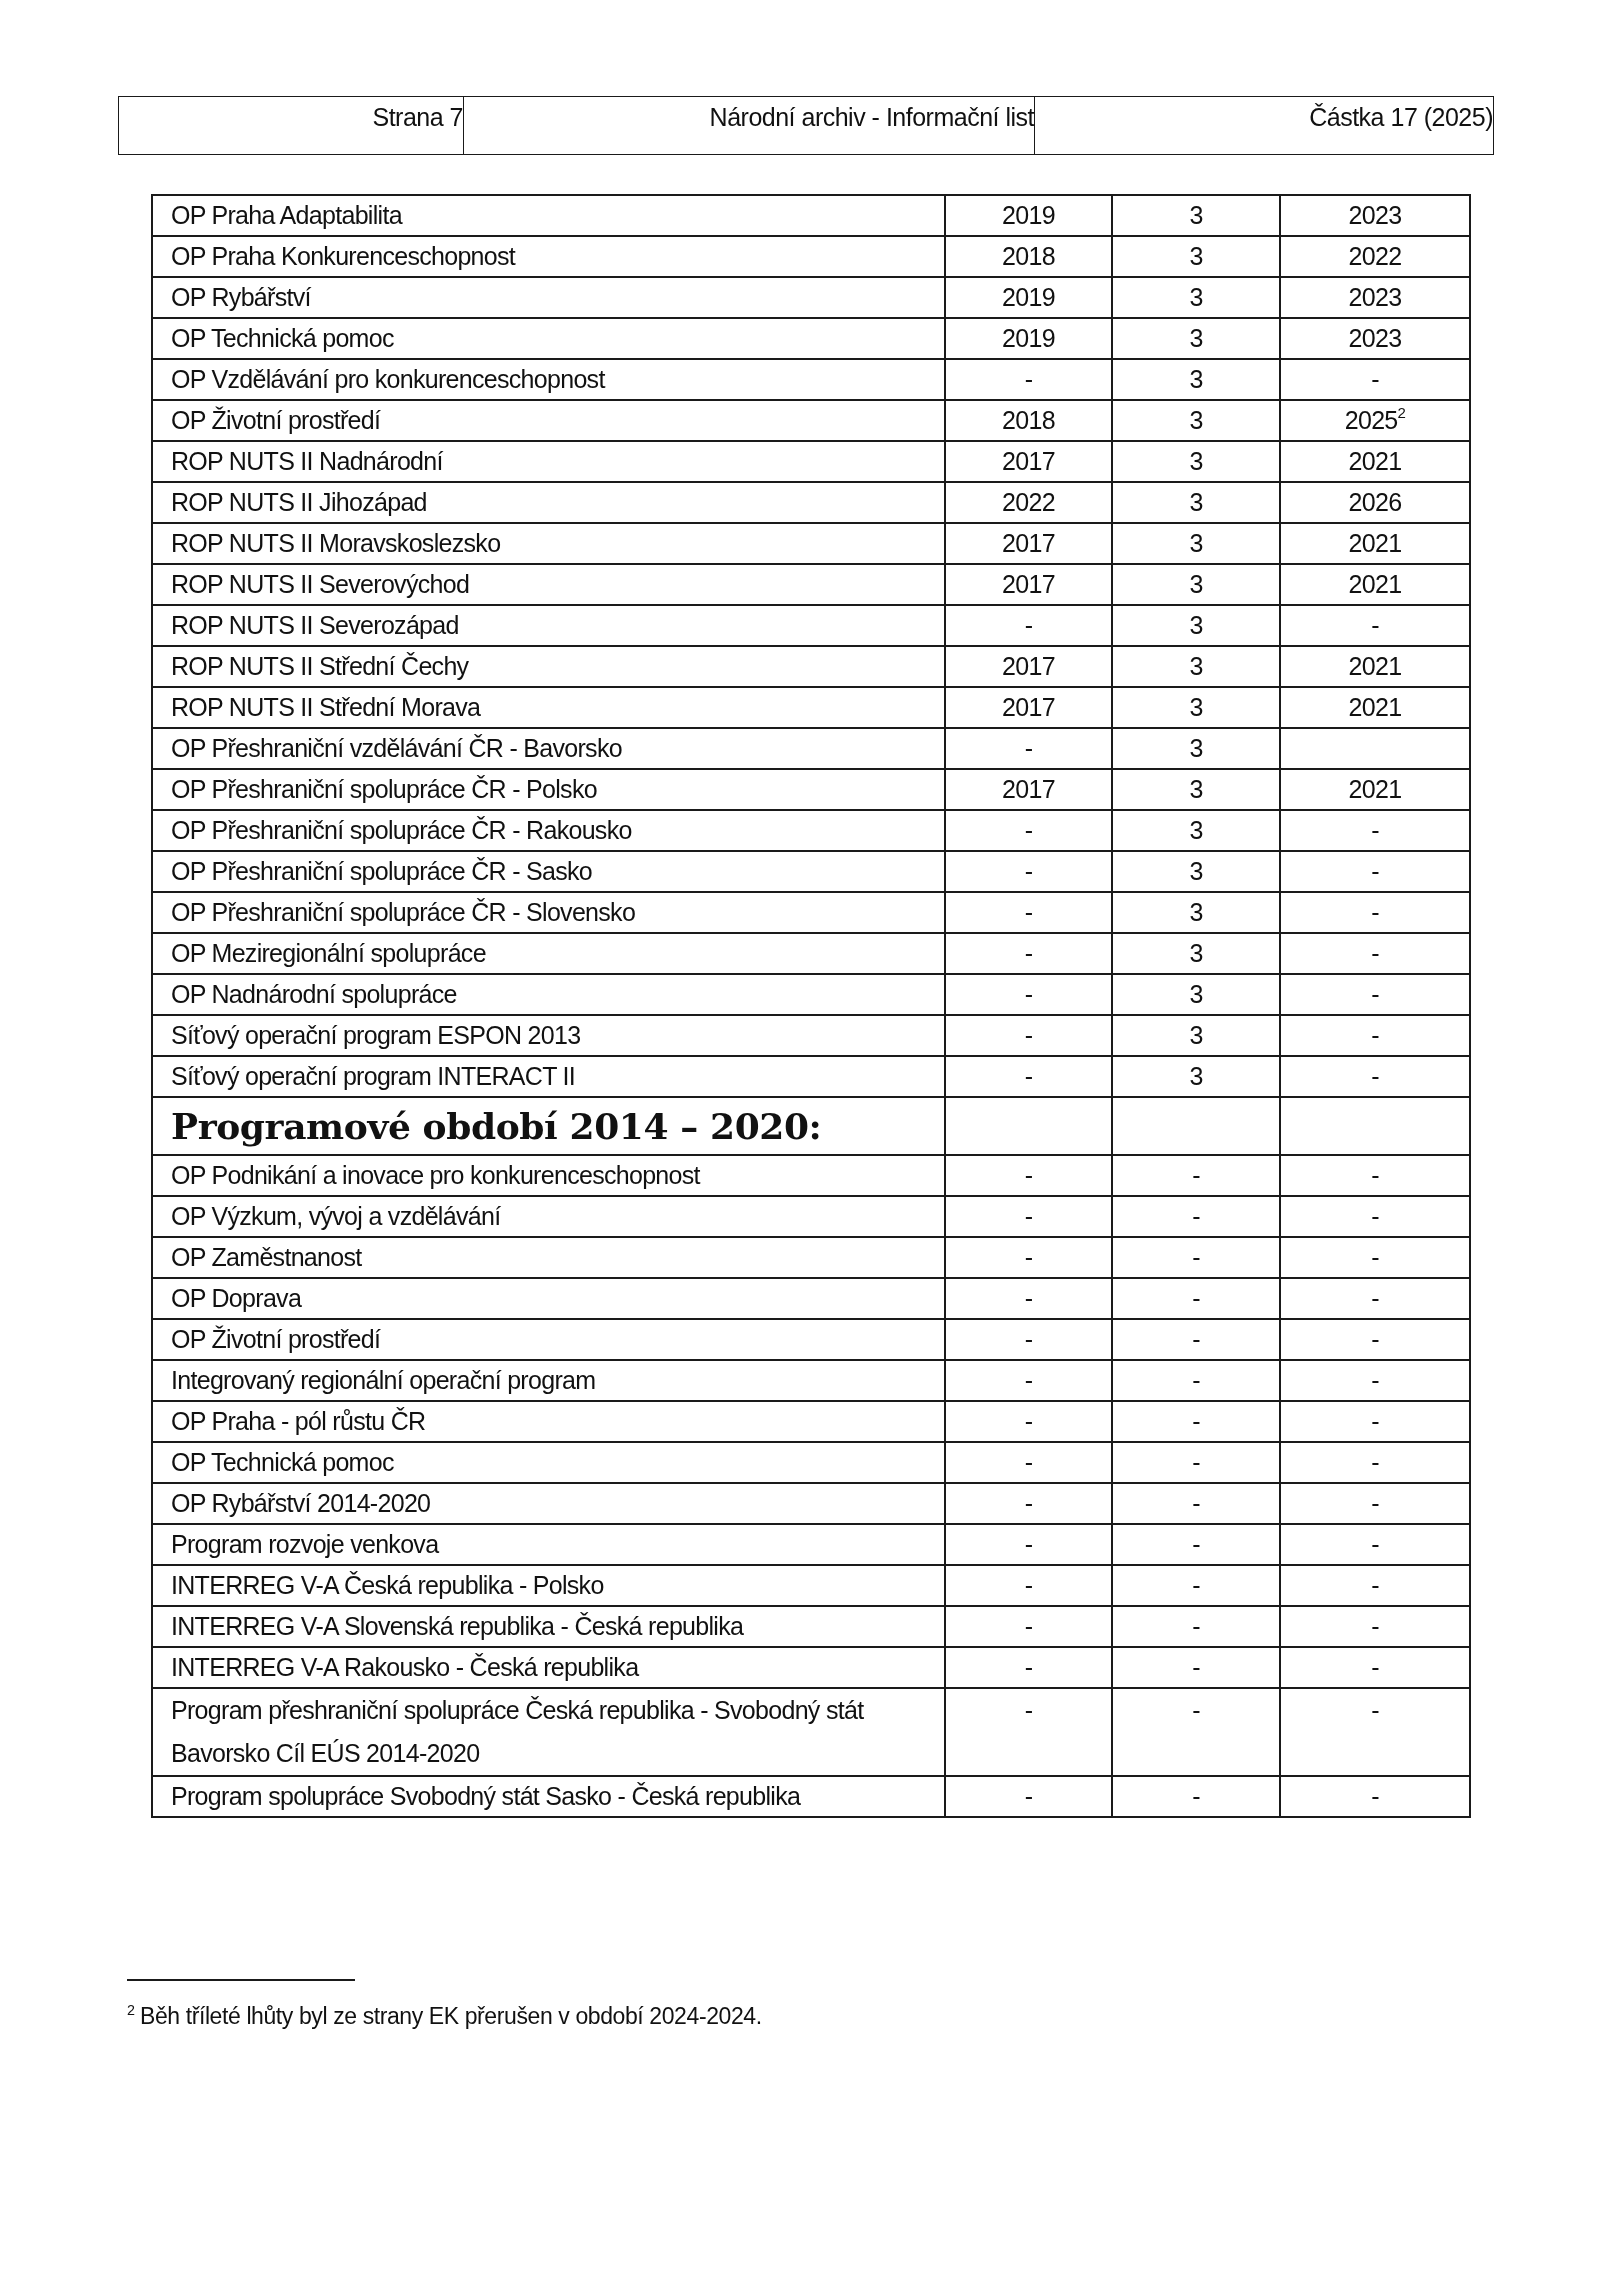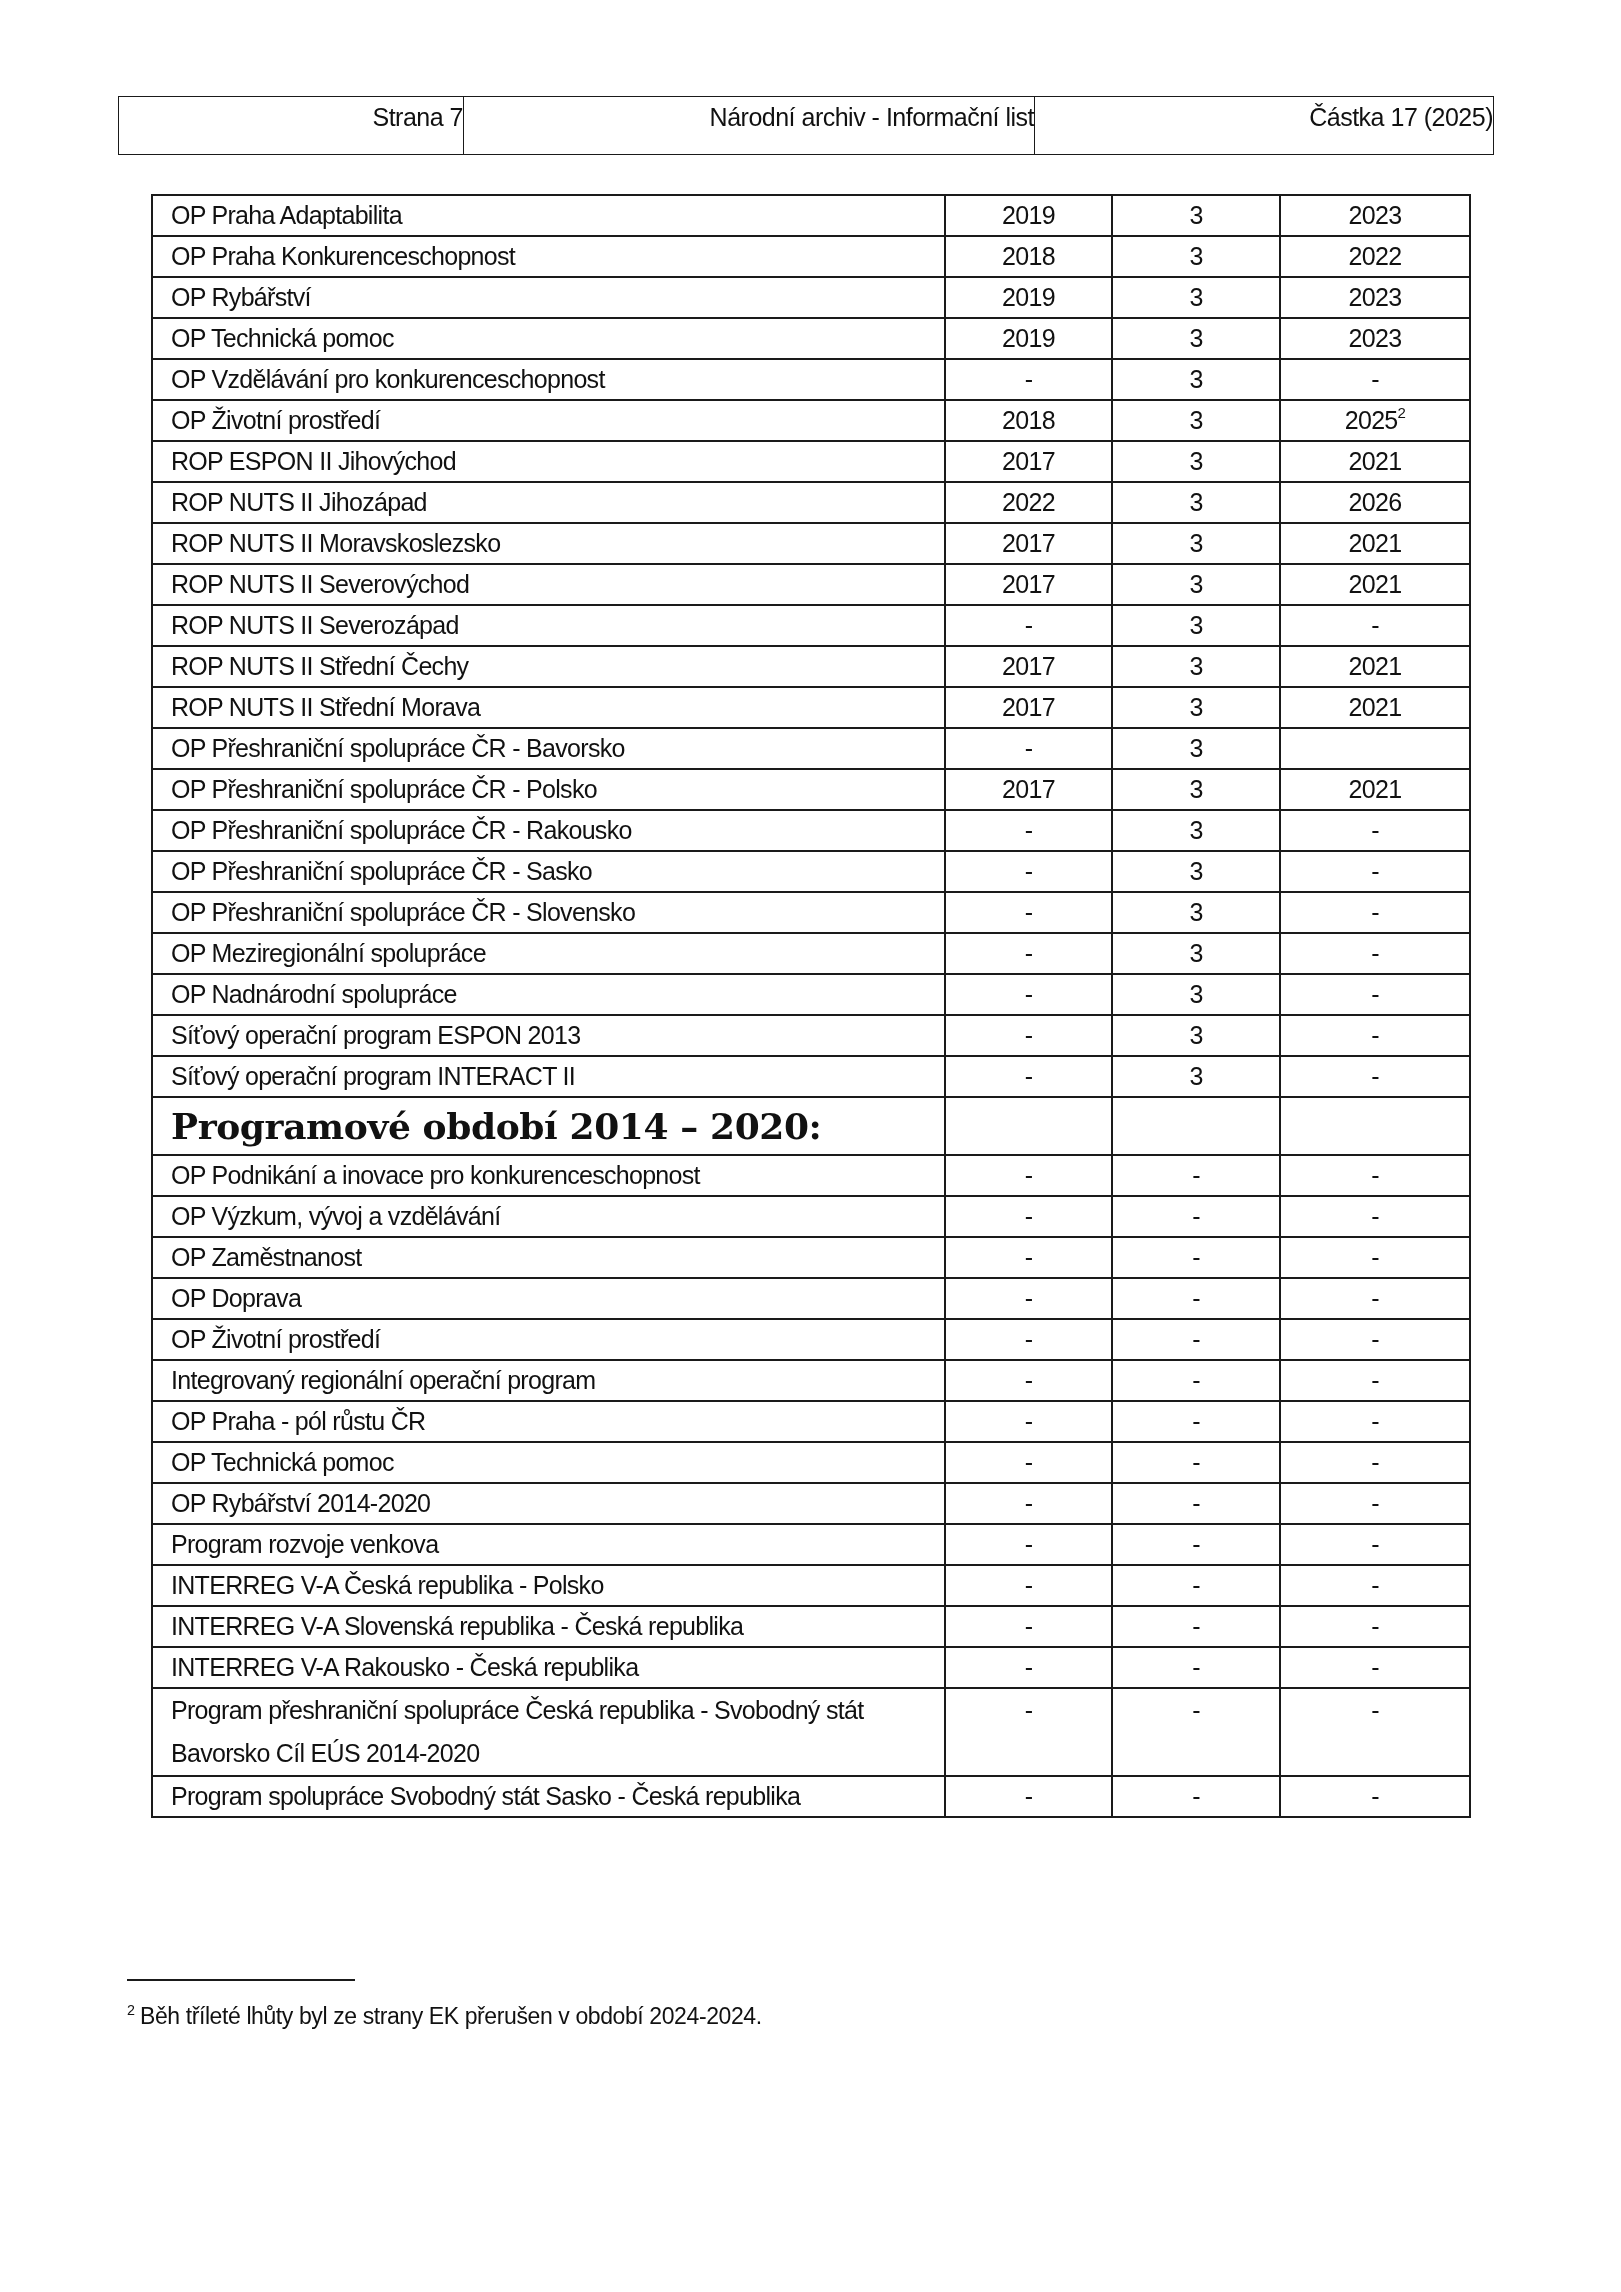--- a/index.html
+++ b/index.html
@@ -164,21 +164,21 @@
         <td class="val"><span>3</span></td>
         <td class="val"><span>-</span></td>
       </tr>
       <tr>
         <td class="name"><span>OP Životní prostředí</span></td>
         <td class="val"><span>2018</span></td>
         <td class="val"><span>3</span></td>
         <td class="val"><span>2025</span><sup class="fn">2</sup></td>
       </tr>
       <tr>
-        <td class="name"><span>ROP ESPON II Jihovýchod</span></td>
+        <td class="name"><span>ROP NUTS II Nadnárodní</span></td>
         <td class="val"><span>2017</span></td>
         <td class="val"><span>3</span></td>
         <td class="val"><span>2021</span></td>
       </tr>
       <tr>
         <td class="name"><span>ROP NUTS II Jihozápad</span></td>
         <td class="val"><span>2022</span></td>
         <td class="val"><span>3</span></td>
         <td class="val"><span>2026</span></td>
       </tr>
@@ -206,21 +206,21 @@
         <td class="val"><span>3</span></td>
         <td class="val"><span>2021</span></td>
       </tr>
       <tr>
         <td class="name"><span>ROP NUTS II Střední Morava</span></td>
         <td class="val"><span>2017</span></td>
         <td class="val"><span>3</span></td>
         <td class="val"><span>2021</span></td>
       </tr>
       <tr>
-        <td class="name"><span>OP Přeshraniční spolupráce ČR - Bavorsko</span></td>
+        <td class="name"><span>OP Přeshraniční vzdělávání ČR - Bavorsko</span></td>
         <td class="val"><span>-</span></td>
         <td class="val"><span>3</span></td>
         <td class="val"><span></span></td>
       </tr>
       <tr>
         <td class="name"><span>OP Přeshraniční spolupráce ČR - Polsko</span></td>
         <td class="val"><span>2017</span></td>
         <td class="val"><span>3</span></td>
         <td class="val"><span>2021</span></td>
       </tr>

